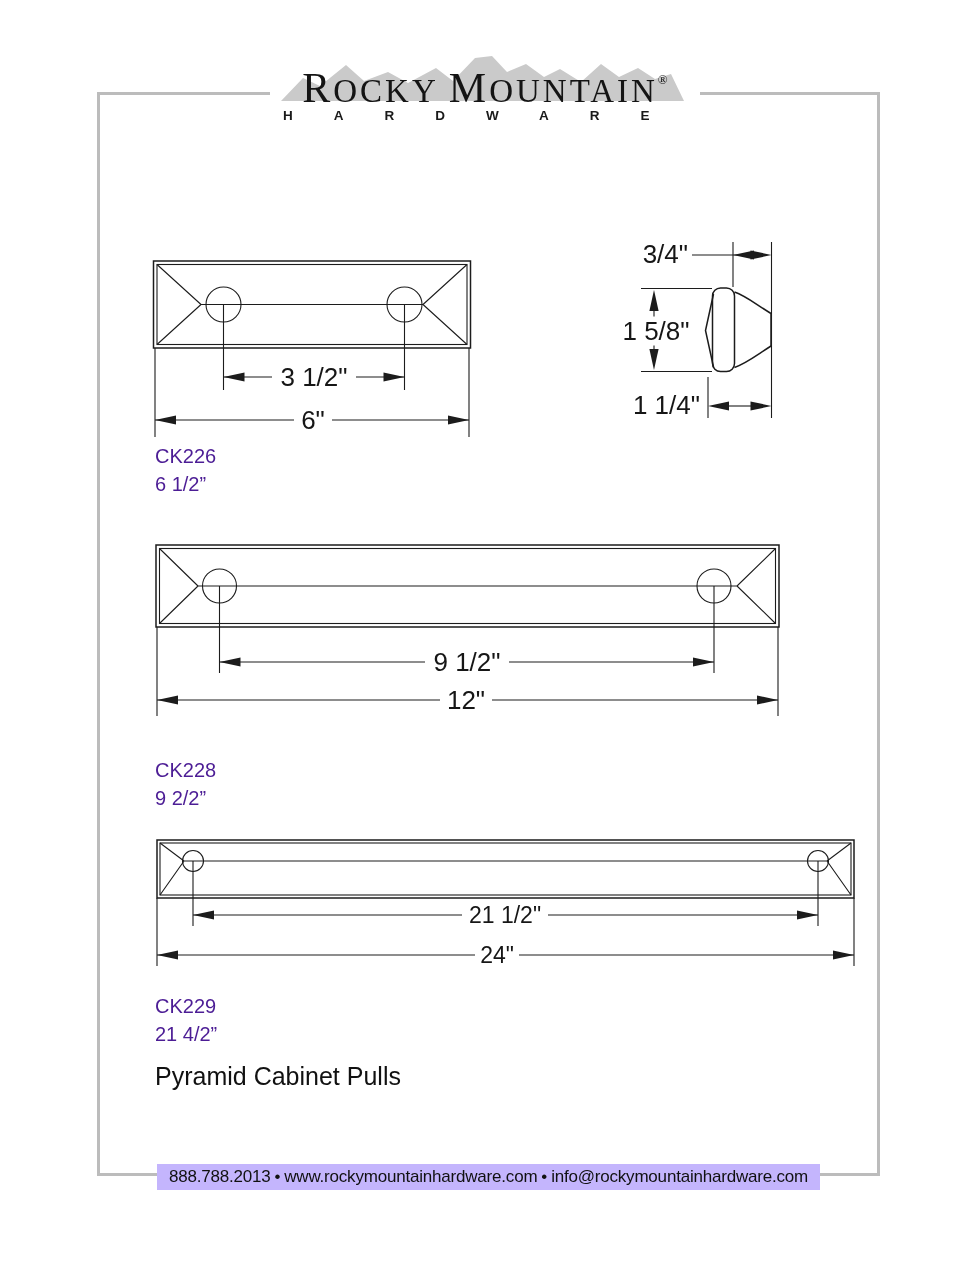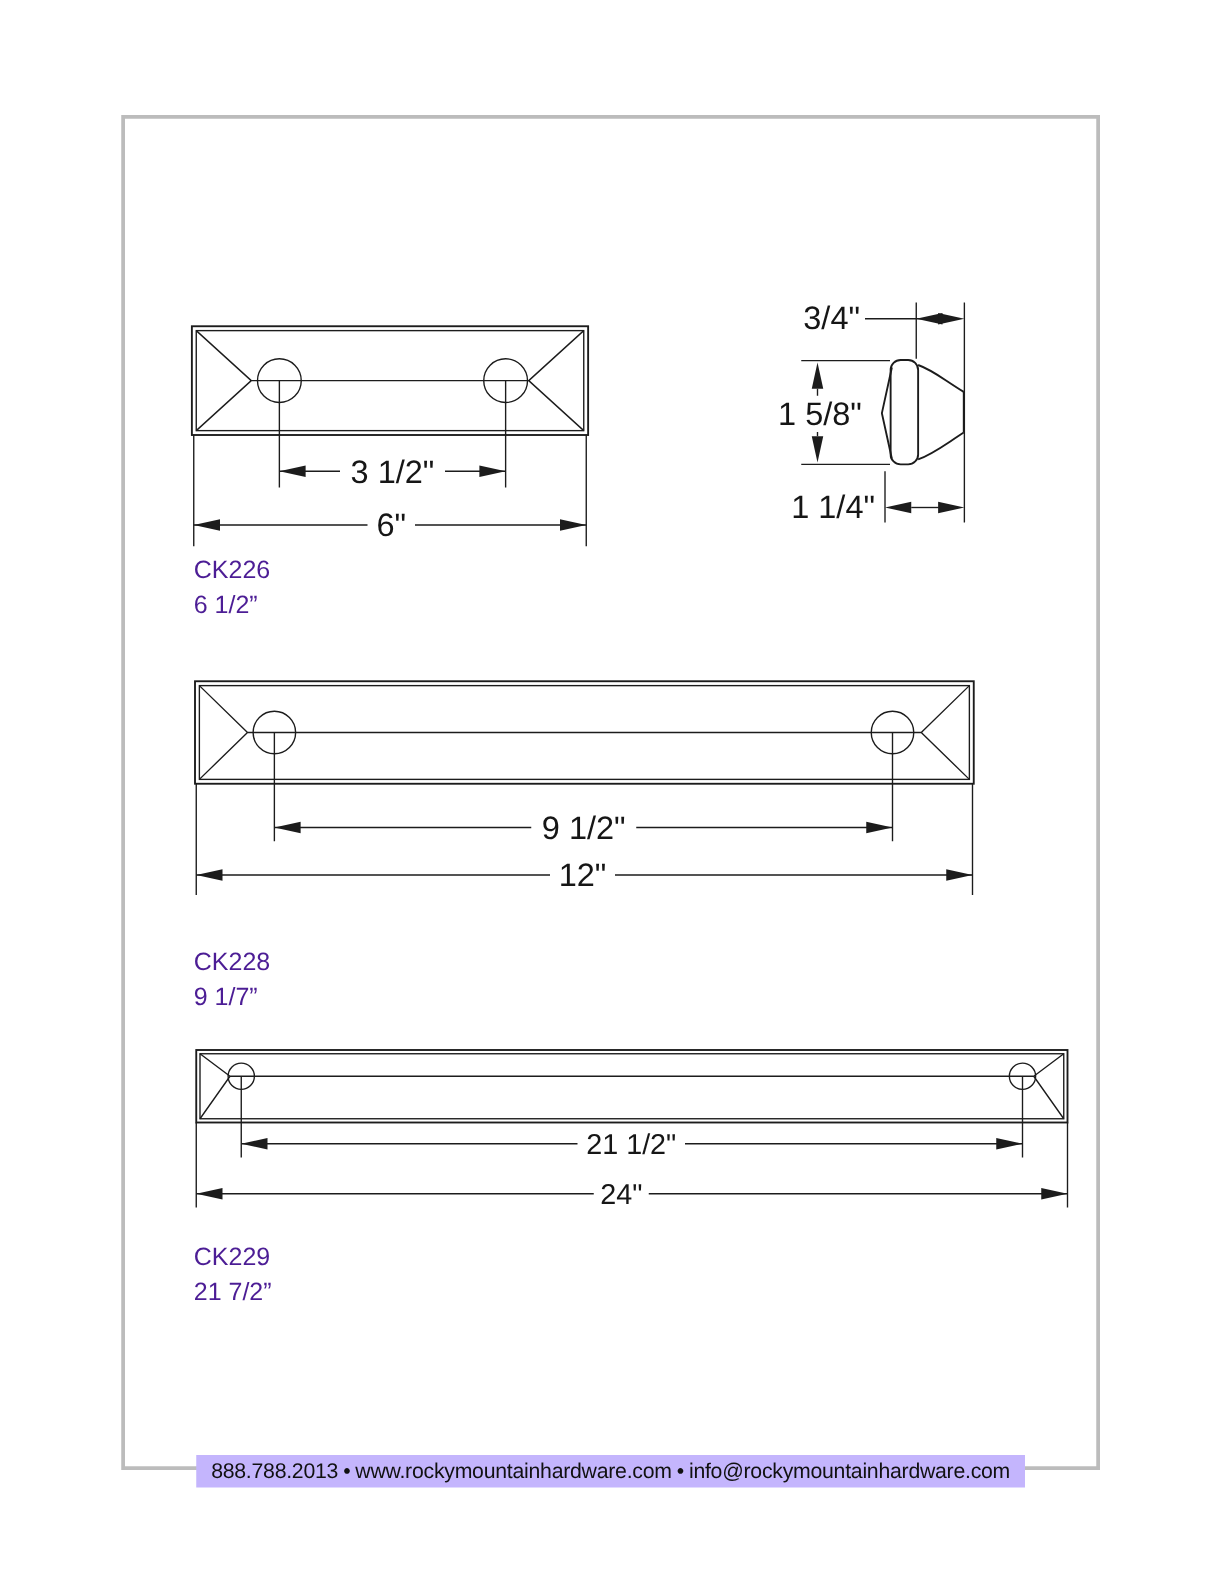--- a/index.html
+++ b/index.html
@@ -125,32 +125,42 @@
       <text class="dimtext-sm" x="505" y="923" text-anchor="middle">21 1/2"</text>
 
       <path class="thin" d="M157 898 V966 M854 898 V966"></path>
       <path class="thin" d="M157 955 H475 M519 955 H854"></path>
       <polygon class="arrow" points="157,955 178,950.4 178,959.6"></polygon>
       <polygon class="arrow" points="854,955 833,950.4 833,959.6"></polygon>
       <text class="dimtext-sm" x="497" y="963" text-anchor="middle">24"</text>
     </g>
   </svg>
 
+  <div id="logo">
+    <svg id="logo-mountains" width="410" height="48" viewBox="0 0 410 48">
+      <polygon fill="#cacaca" points="3,47 25,24 42,32 68,11 86,27 110,18 130,29 158,14 175,27 197,4 214,2 229,18 248,10 266,23 282,15 303,28 323,10 341,23 360,14 377,25 393,20 406,47"></polygon>
+    </svg>
+    <div id="logo-name">
+      <span class="initial">R</span><span>OCKY </span><span class="initial">M</span><span>OUNTAIN</span><span class="reg">®</span>
+    </div>
+    <div id="logo-sub">HARDWARE</div>
+  </div>
 
   <div class="plabel" style="top:442px;">
     <div>CK226</div>
     <div>6 1/2”</div>
   </div>
   <div class="plabel" style="top:756px;">
     <div>CK228</div>
-    <div>9 1/7”</div>
+    <div>9 2/2”</div>
   </div>
   <div class="plabel" style="top:976px;margin-top:16px;">
     <div>CK229</div>
-    <div>21 7/2”</div>
+    <div>21 4/2”</div>
   </div>
 
+  <div id="title">Pyramid Cabinet Pulls</div>
 
   <div id="footer">
     <span class="ftext"><span>888.788.2013</span><span class="dot">•</span><span>www.rockymountainhardware.com</span><span class="dot">•</span><span>info@rockymountainhardware.com</span></span>
   </div>
 
 </div>
 
 </body></html>

